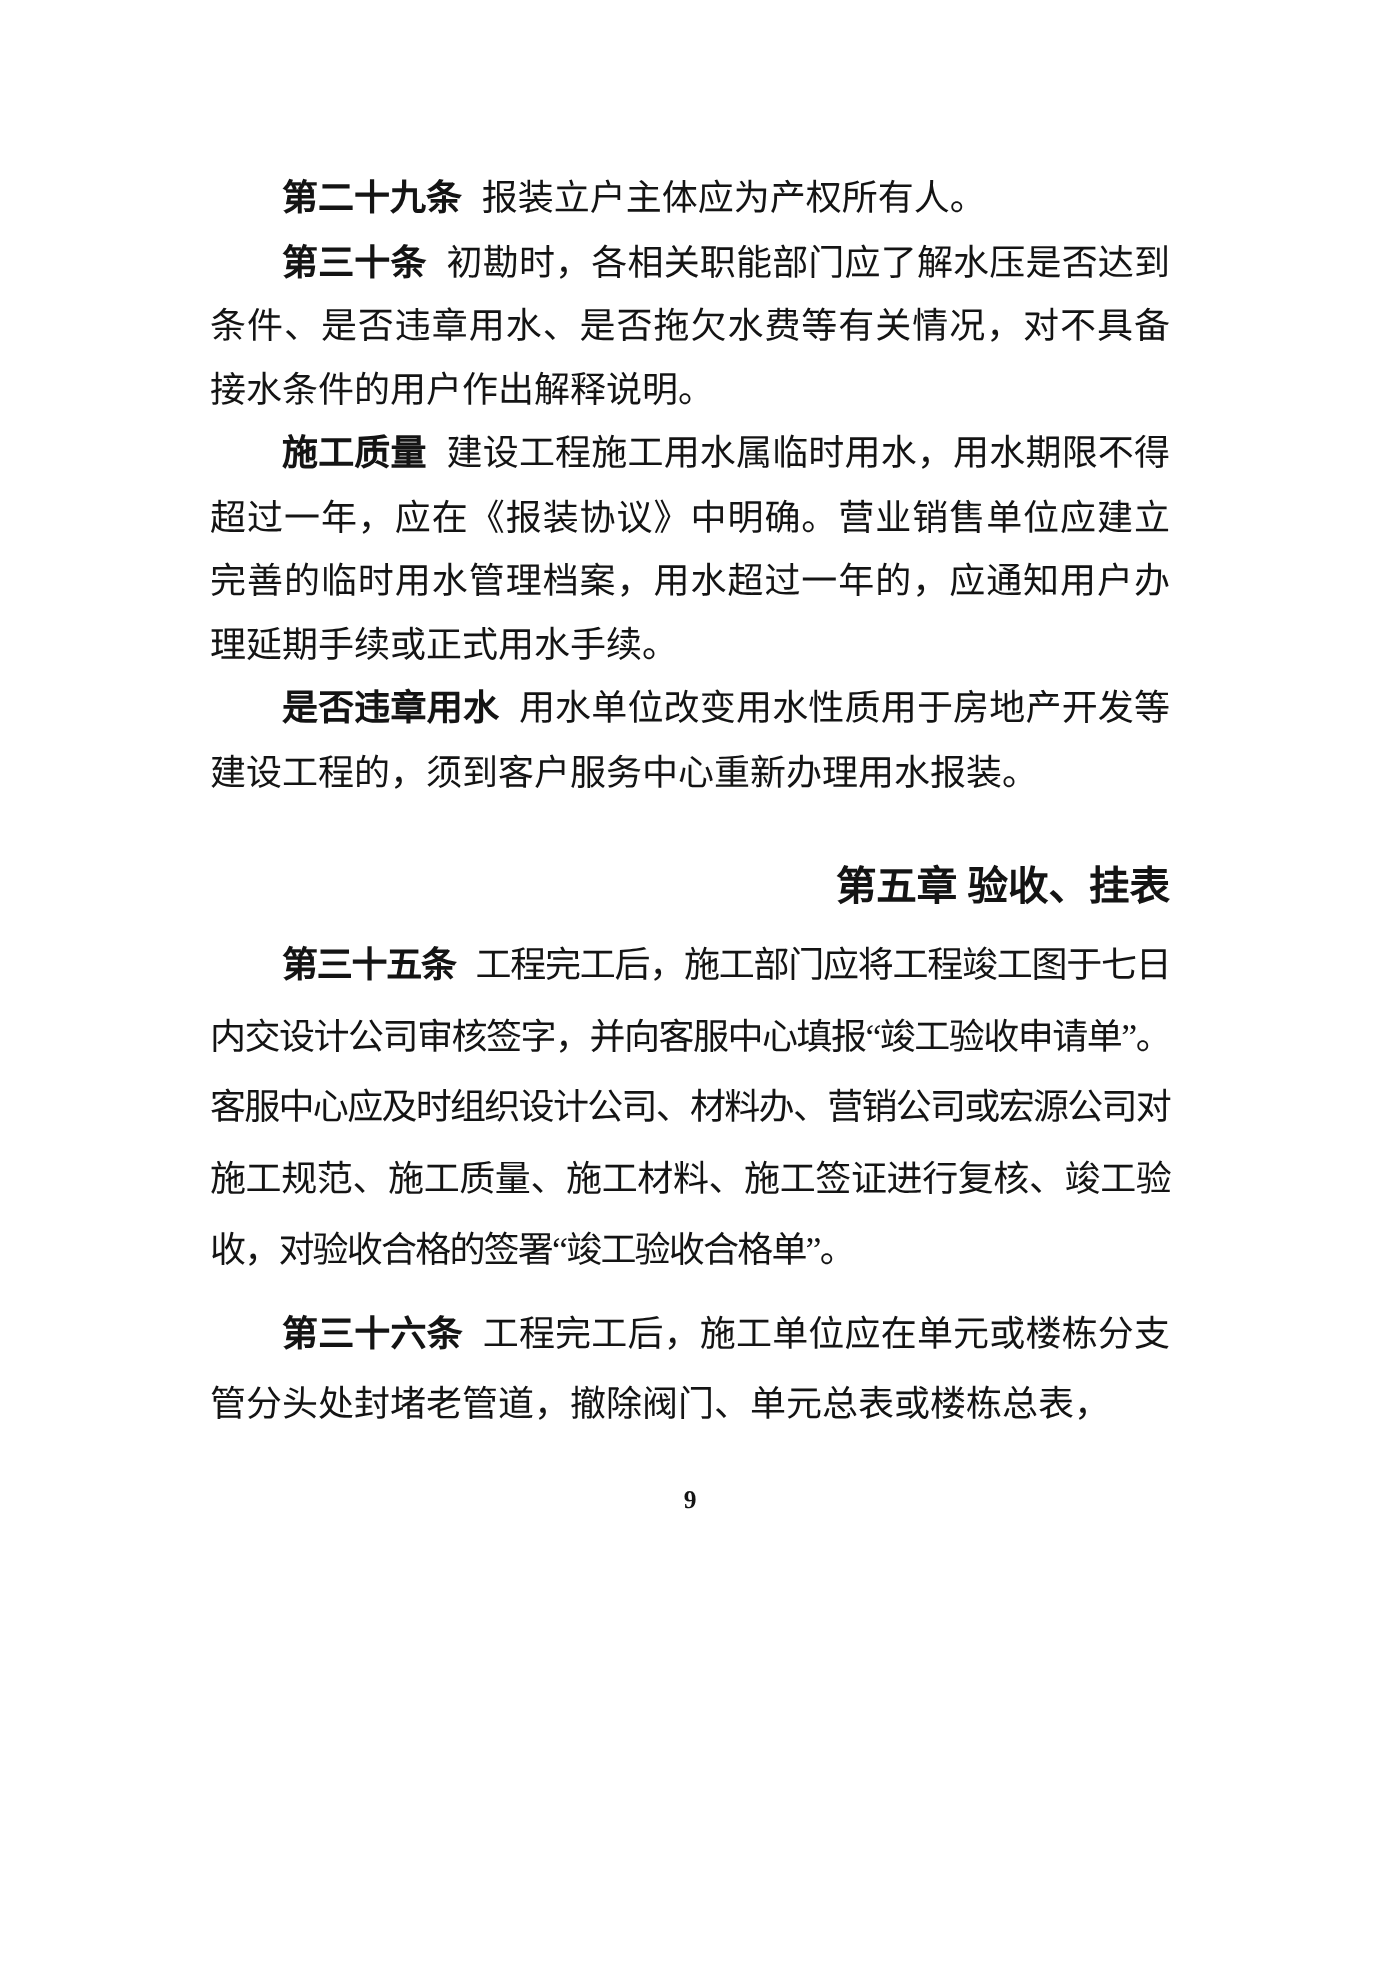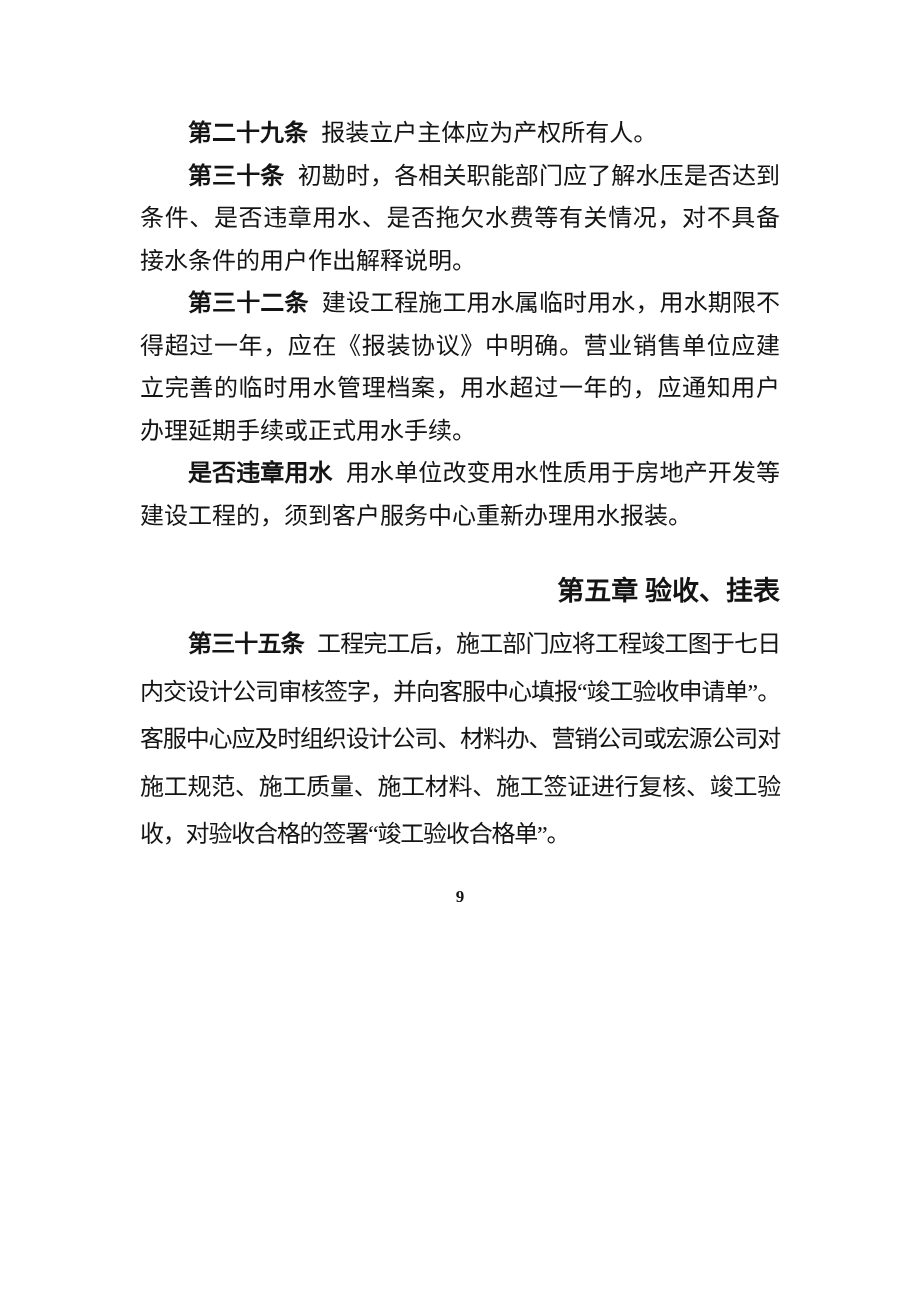--- a/index.html
+++ b/index.html
@@ -58,26 +58,27 @@
 </style>
 </head>
 <body>
 
 <div class="page">
   <div class="content">
 
     <div class="section1">
       <p class="para"><span class="label">第二十九条</span><span>报装立户主体应为产权所有人。</span></p>
       <p class="para"><span class="label">第三十条</span><span>初勘时，各相关职能部门应了解水压是否达到条件、是否违章用水、是否拖欠水费等有关情况，对不具备接水条件的用户作出解释说明。</span></p>
-      <p class="para"><span class="label">第三十二条</span><span>建设工程施工用水属临时用水，用水期限不得超过一年，应在《报装协议》中明确。营业销售单位应建立完善的临时用水管理档案，用水超过一年的，应通知用户办理延期手续或正式用水手续。</span></p>
+      <p class="para"><span class="label">施工质量</span><span>建设工程施工用水属临时用水，用水期限不得超过一年，应在《报装协议》中明确。营业销售单位应建立完善的临时用水管理档案，用水超过一年的，应通知用户办理延期手续或正式用水手续。</span></p>
       <p class="para"><span class="label">是否违章用水</span><span>用水单位改变用水性质用于房地产开发等建设工程的，须到客户服务中心重新办理用水报装。</span></p>
     </div>
 
     <h2 class="chapter">第五章 验收、挂表</h2>
 
     <div class="section2">
       <p class="para tight"><span class="label">第三十五条</span><span>工程完工后，施工部门应将工程竣工图于七日内交设计公司审核签字，并向客服中心填报“竣工验收申请单”。客服中心应及时组织设计公司、材料办、营销公司或宏源公司对施工规范、施工质量、施工材料、施工签证进行复核、竣工验收，对验收合格的签署“竣工验收合格单”。</span></p>
+      <p class="para"><span class="label">第三十六条</span><span>工程完工后，施工单位应在单元或楼栋分支管分头处封堵老管道，撤除阀门、单元总表或楼栋总表，</span></p>
     </div>
 
   </div>
 
   <div class="page-number">9</div>
 </div>
 
 </body></html>

